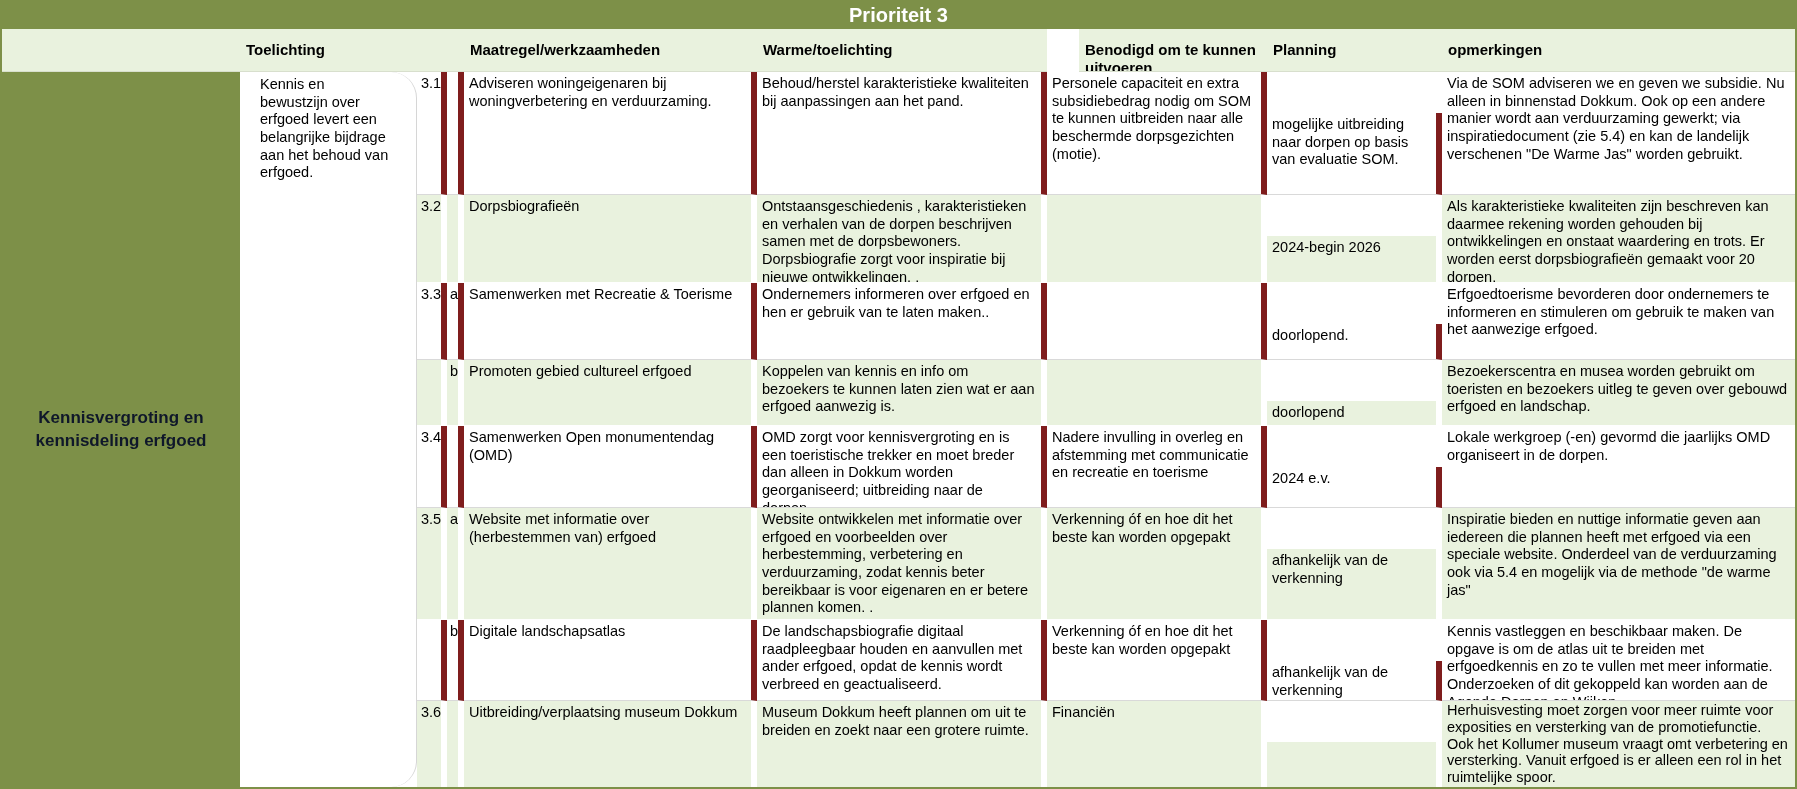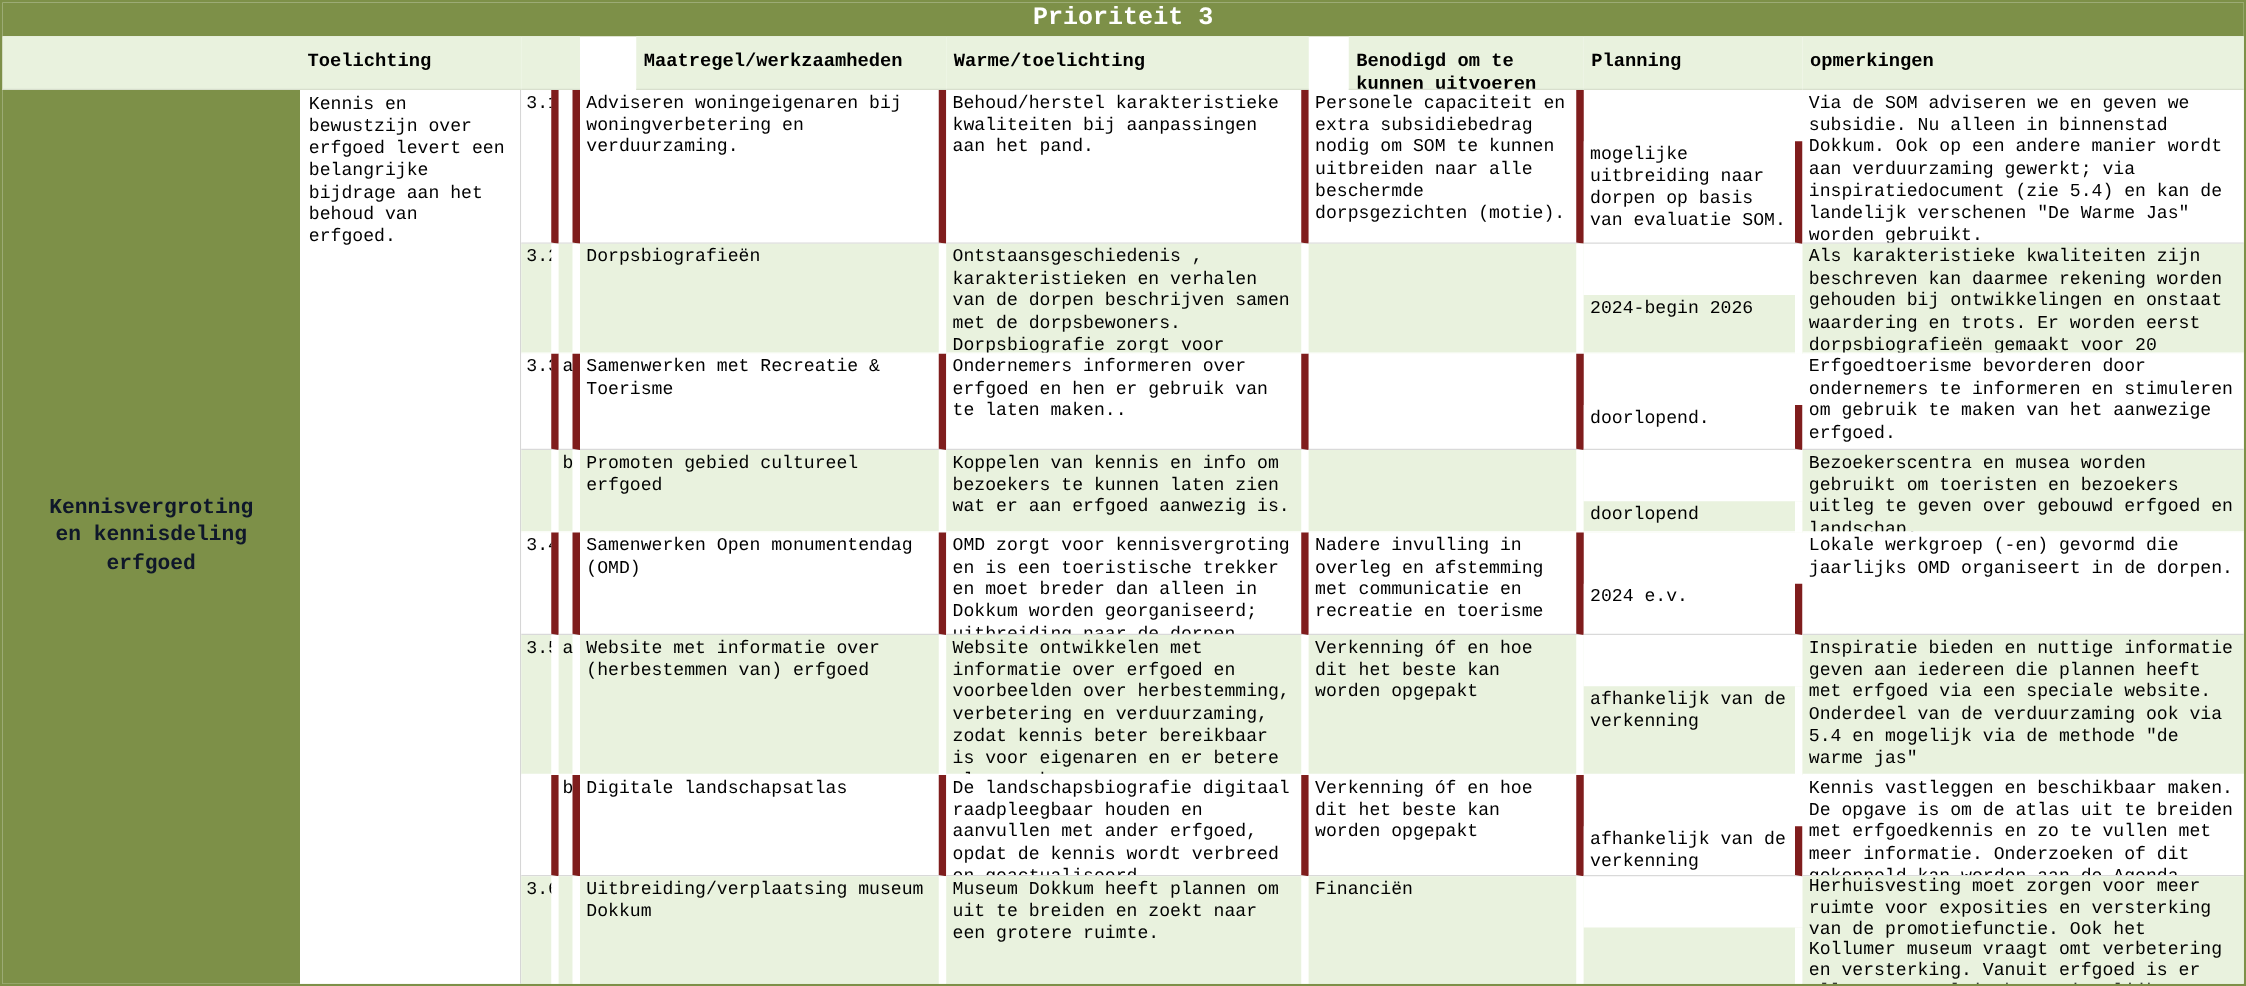--- a/index.html
+++ b/index.html
@@ -4,51 +4,51 @@
 <style>
   * { margin:0; box-sizing:border-box; }
   html,body { background:#ffffff; }
   .sheet {
     width:1797px; height:789px;
     display:grid;
     grid-template-columns: 238px 177px 30px 17px 293px 290px 220px 175px 1fr;
     grid-template-rows: 27px 43px 123px 88px 77px 66px 82px 112px 81px auto;
     border:2px solid #7d9048;
     background:#ffffff;
-    font-family:Liberation Mono, monospace;
+    font-family:Liberation Sans, sans-serif;
     color:#000;
   }
   .title-bar {
     grid-row:1; grid-column:1/-1;
     background:#7d9048; color:#fff;
     font-size:20px; font-weight:bold;
     text-align:center; line-height:26px;
   }
   .hrow { display:contents; }
   .hcell {
     grid-row:2; background:#e9f2de;
     font-size:15px; font-weight:bold;
     padding:12px 6px 2px 6px; line-height:1.2;
     border-bottom:1px solid #d8dfcd;
     overflow:hidden;
   }
   .hc1{grid-column:1;} .hc2{grid-column:2;} .hc34{grid-column:3/span 2;}
-  .hc5{grid-column:5;margin-left:45px;} .hc6{grid-column:6;} .hc7{grid-column:7;margin-left:32px;}
+  .hc5{grid-column:5;} .hc6{grid-column:6;} .hc7{grid-column:7;margin-left:32px;}
   .hc8{grid-column:8;} .hc9{grid-column:9;}
   .sidebar-cell {
     grid-row:3/11; grid-column:1;
     background:#7d9048; color:#0f172a;
     font-size:17px; font-weight:bold; text-align:center;
     display:flex; align-items:center; justify-content:center;
     padding:0 26px; line-height:1.3;
   }
   .toelichting-cell {
     grid-row:3/11; grid-column:2;
     background:#fff; border-right:1px solid #d6d6d6;
-    font-size:14.5px; line-height:1.22; padding:4px 7px;
+    font-size:14.5px; line-height:1.22; padding:4px 20px;border-radius:26px;
   }
   .row { display:contents; }
   .cell {
     font-size:14.5px; line-height:1.22;
     padding:3px 6px 2px 5px;
     background:#ffffff;
     border-right:6px solid #7f1d1d;
     border-bottom:1px solid #d9d9d9;
     overflow:hidden;
   }

